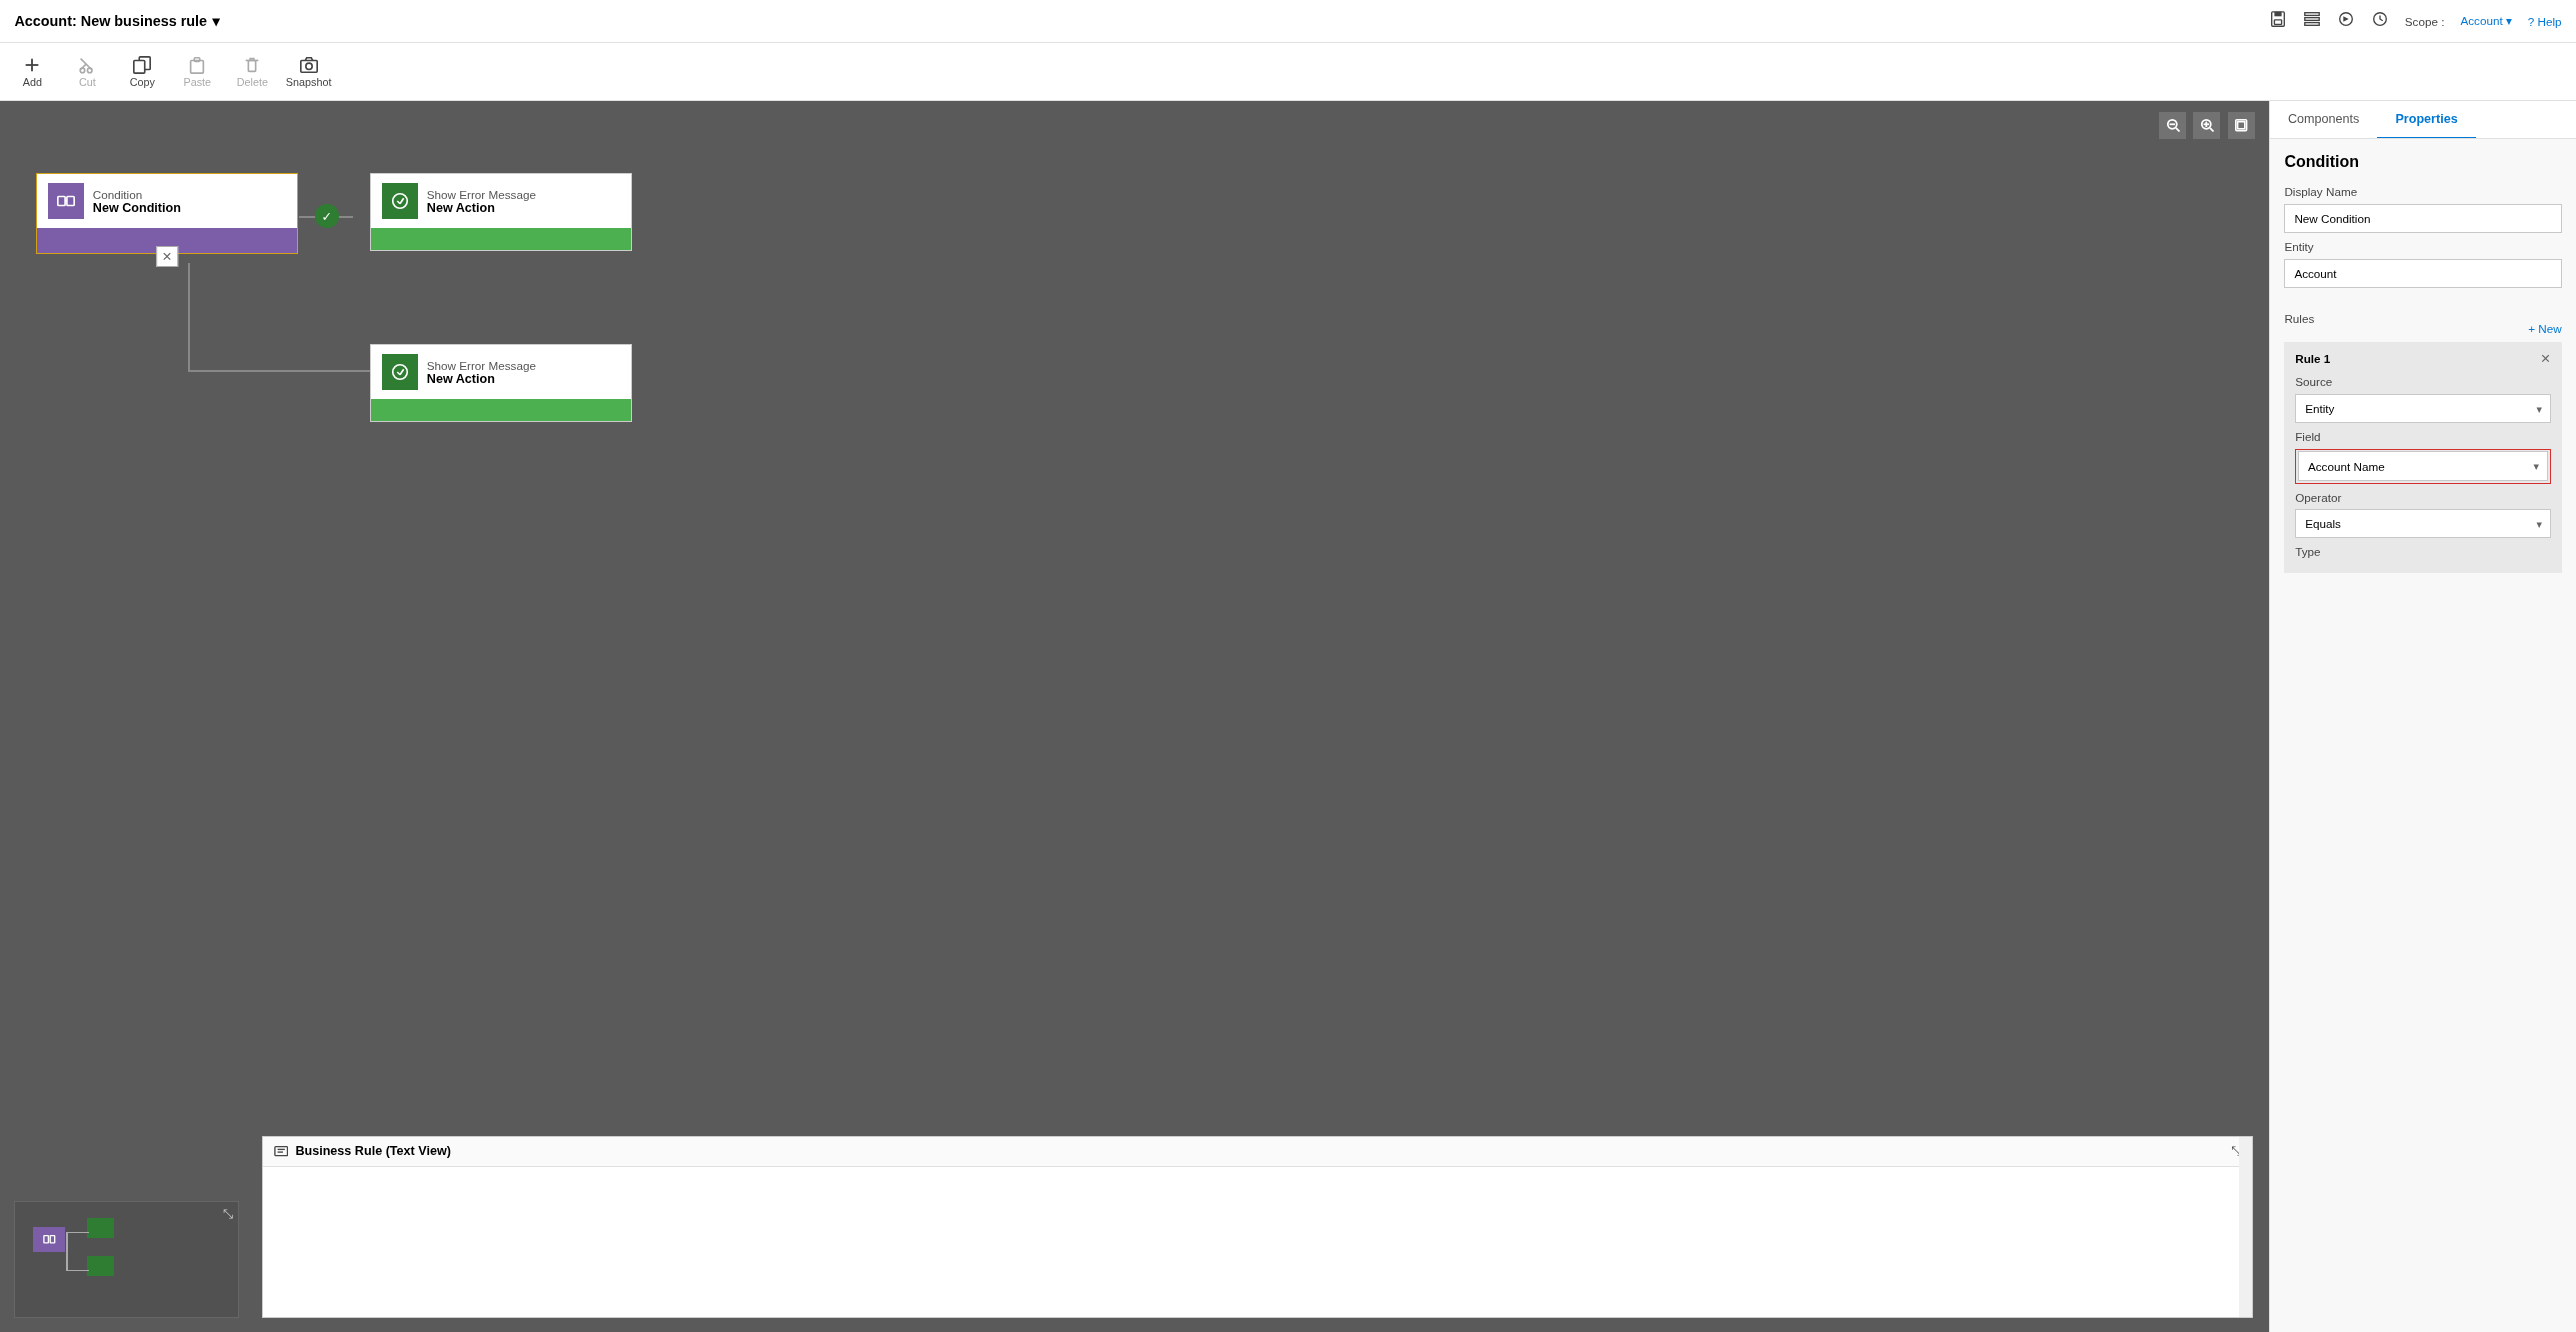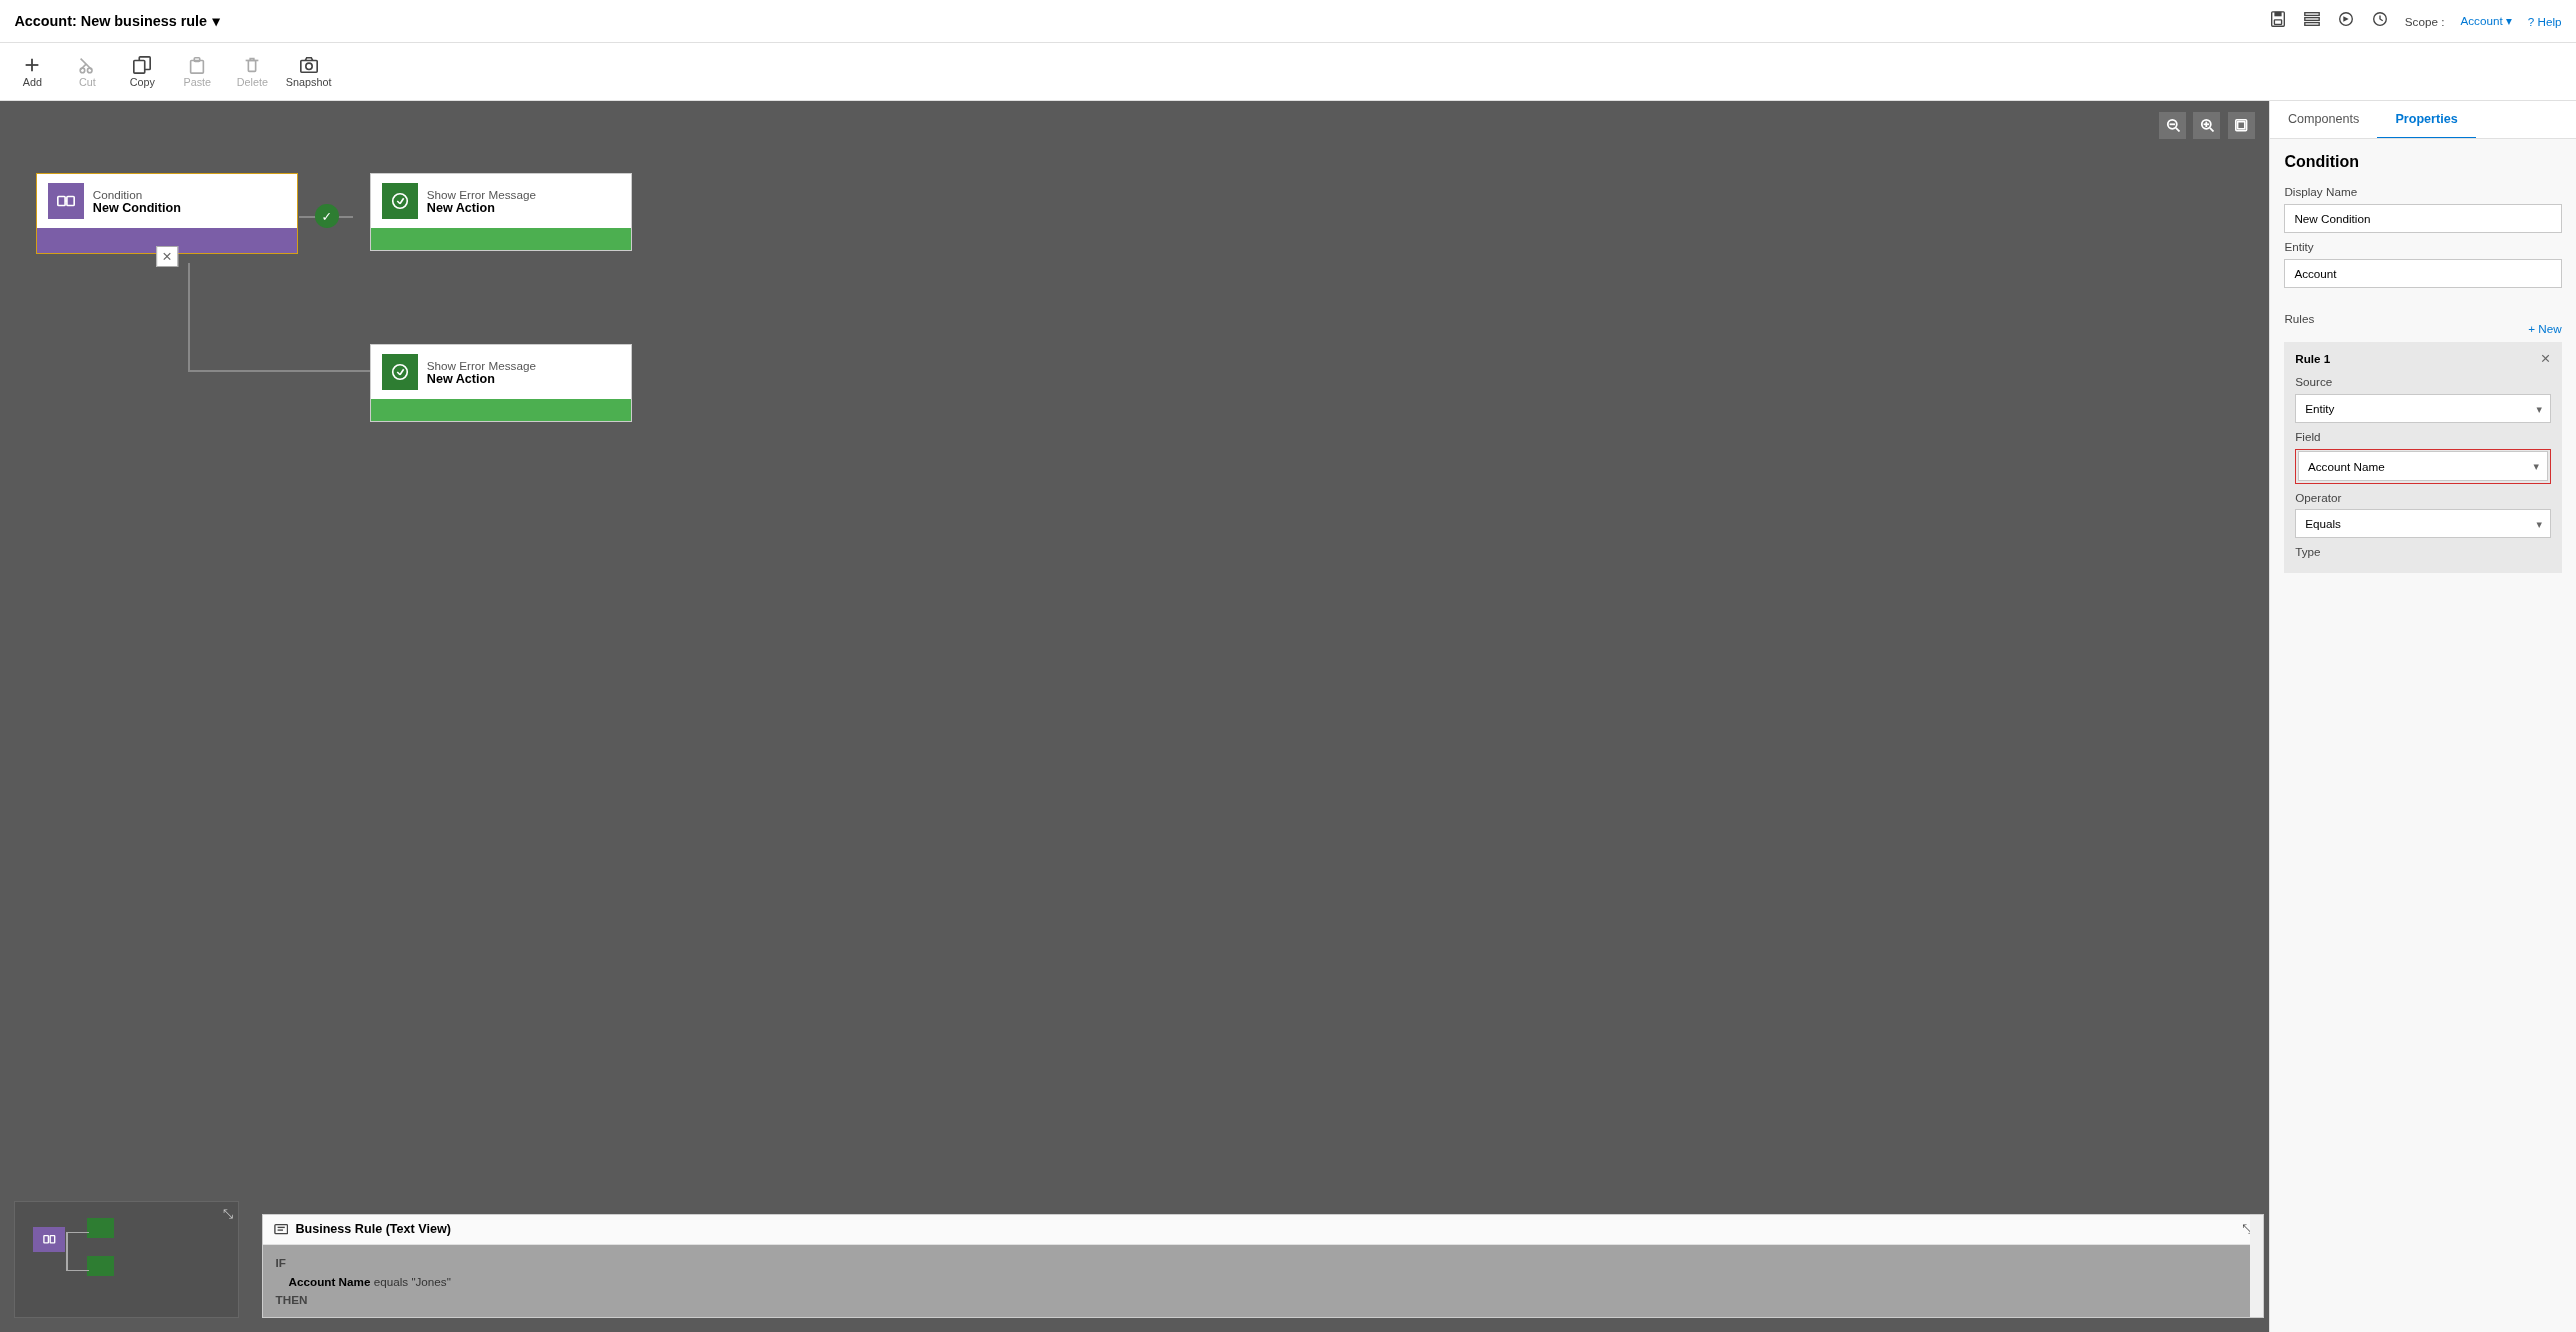--- a/index.html
+++ b/index.html
@@ -248,24 +248,24 @@
       position: absolute;
       width: 1.8px;
       background: #aaa;
     }
 
     
     .text-view-panel {
       position: absolute;
       bottom: 14.4px;
       left: 262px;
-      right: 5px;
-      background: #a3a3a3;
+      right: 16px;
+      background: #ffffff;
       border: 0.9px solid #ccc;
-      height: 104px;
+      height: 182px;
     }
     .text-view-header {
       display: flex;
       align-items: center;
       justify-content: space-between;
       padding: 7.2px 10.8px;
       border-bottom: 0.9px solid #e0e0e0;
       background: #fafafa;
     }
     .text-view-title {
@@ -603,25 +603,20 @@
         <div class="text-view-title">
           <svg width="14.4" height="14.4" viewBox="0 0 16 16" fill="none" stroke="#444" stroke-width="1.5">
             <rect x="1" y="3" width="14" height="10" rx="1"></rect>
             <line x1="4" y1="6" x2="12" y2="6"></line>
             <line x1="4" y1="9" x2="10" y2="9"></line>
           </svg>
           <span>Business Rule (Text View)</span>
         </div>
         <button style="background:none;border:none;cursor:pointer;font-size:12.6px;color:#444;">⤡</button>
       </div>
-      <div class="text-view-body">
-        <span class="keyword">IF</span><br>
-        &nbsp;&nbsp;&nbsp;&nbsp;<span class="bold">Account Name</span> <span>equals "Jones"</span><br>
-        <span class="keyword">THEN</span>
-      </div>
       <div class="text-view-scroll"></div>
     </div>
   </div>
 
   <div class="right-panel">
 
     <div class="panel-tabs">
       <div class="panel-tab">Components</div>
       <div class="panel-tab active">Properties</div>
     </div>

